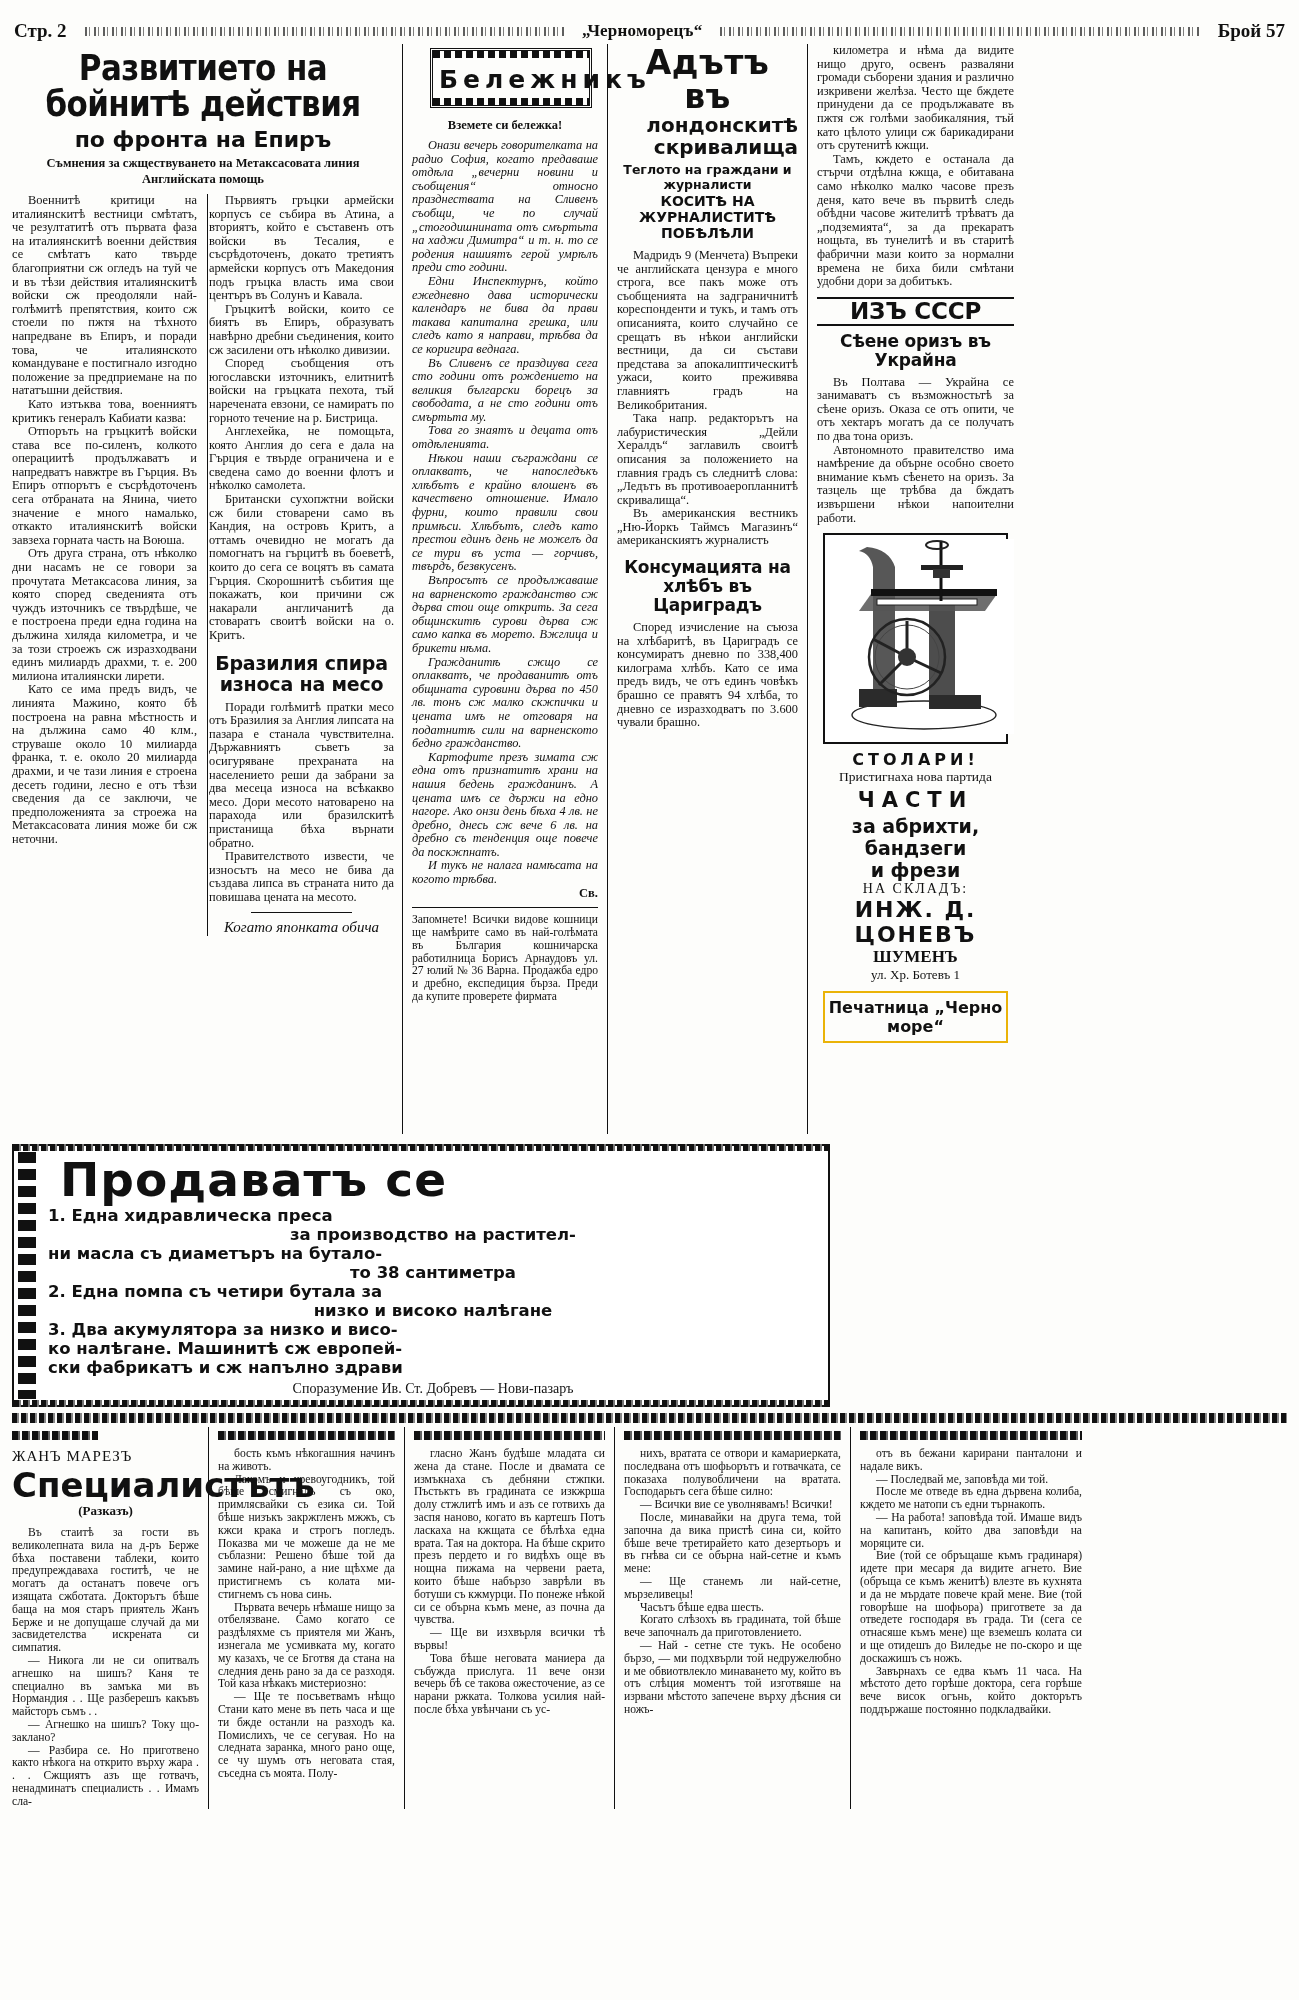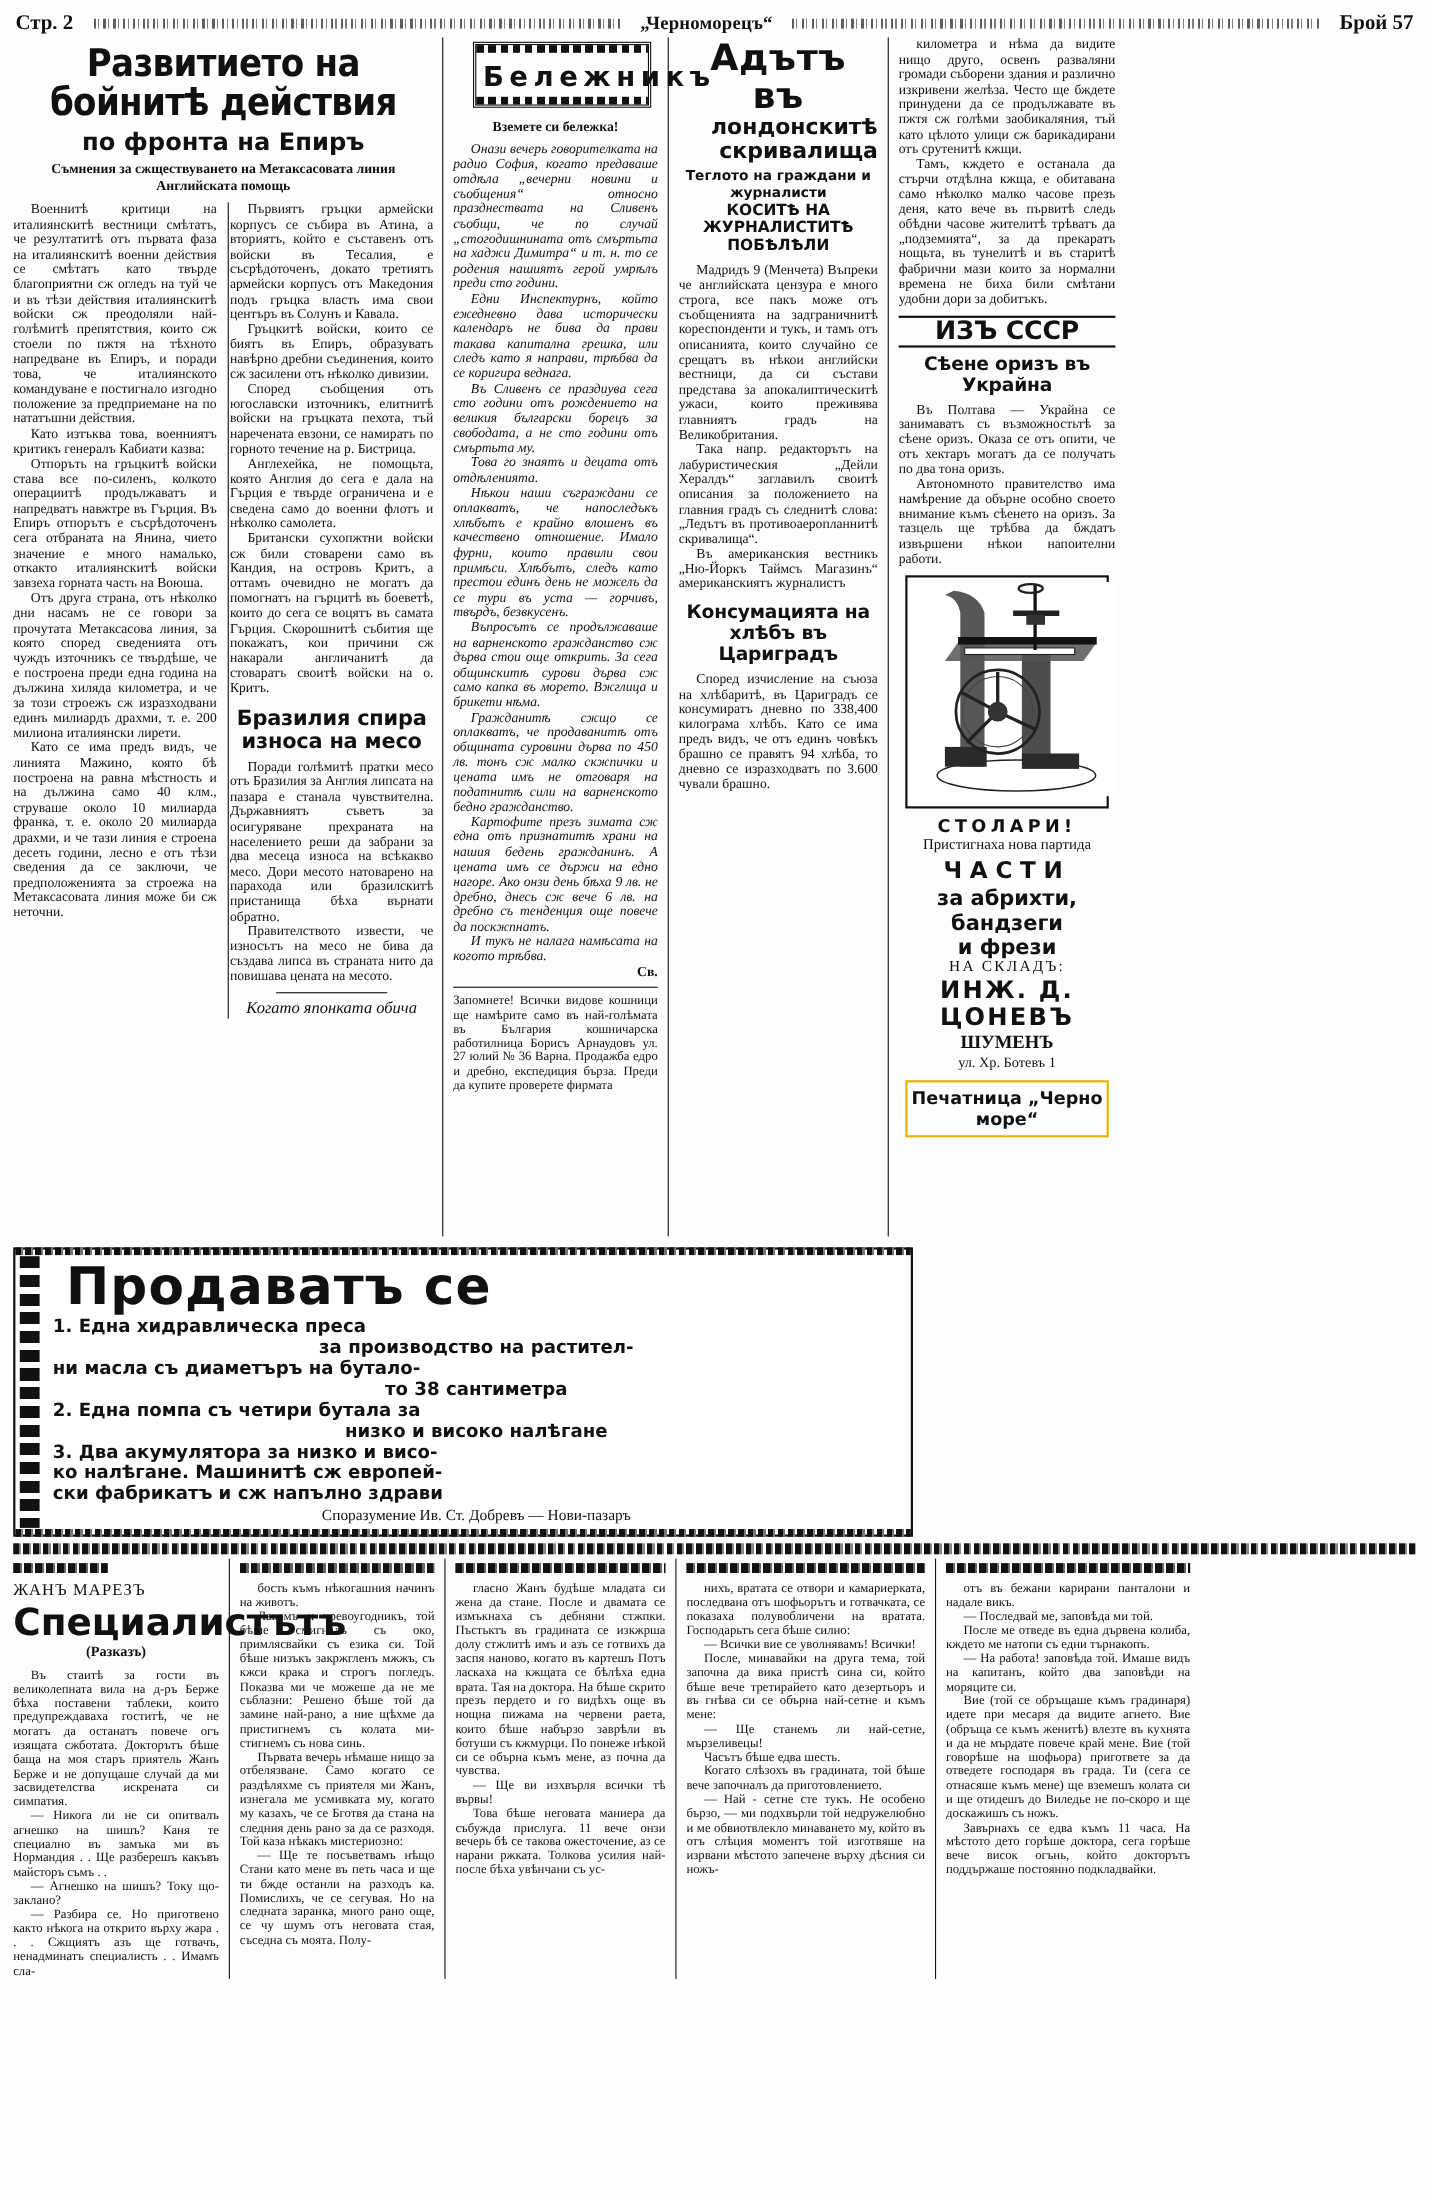--- a/index.html
+++ b/index.html
@@ -9,21 +9,21 @@
     font-family:"Liberation Serif", serif;
     color:#111;
     position:relative;
     overflow:hidden;
   }
   .page{position:relative;width:1299px;height:2000px;padding:0;box-sizing:border-box;}
 
   
   .masthead{
     display:flex;align-items:center;justify-content:space-between;
-    padding:10px 14px 2px 14px;
+    padding:20px 14px 2px 14px;
     font-weight:bold;font-size:19px;
   }
   .masthead .rule{
     flex:1;height:9px;margin:0 18px;
     background:repeating-linear-gradient(90deg,#2a2a2a 0 2px,transparent 2px 4px,
                #555 4px 5px,transparent 5px 9px);
     opacity:.75;align-self:center;
   }
   .mast-mid{font-size:17px;font-weight:bold;letter-spacing:.2px;white-space:nowrap;}
 
@@ -221,21 +221,21 @@
       </div>
       <div class="note-lead">Вземете си бележка!</div>
       <div class="body-text">
         <p class="ital">Онази вечерь говорителката на радио София, когато предаваше отдѣла „вечерни новини и съобщения“ относно празднествата на Сливенъ съобщи, че по случай „стогодишнината отъ смъртьта на хаджи Димитра“ и т. н. то се родения нашиятъ герой умрѣлъ преди сто години.</p>
         <p class="ital">Едни Инспектурнъ, който ежедневно дава исторически календаръ не бива да прави такава капитална грешка, или следъ като я направи, трѣбва да се коригира веднага.</p>
         <p class="ital">Въ Сливенъ се праздиува сега сто години отъ рождението на великия български борецъ за свободата, а не сто години отъ смъртьта му.</p>
         <p class="ital">Това го знаятъ и децата отъ отдѣленията.</p>
         <p class="ital">Нѣкои наши съграждани се оплакватъ, че напоследъкъ хлѣбътъ е крайно влошенъ въ качествено отношение. Имало фурни, които правили свои примѣси. Хлѣбътъ, следъ като престои единъ день не можелъ да се тури въ уста — горчивъ, твърдъ, безвкусенъ.</p>
         <p class="ital">Въпросътъ се продължаваше на варненското гражданство сж дърва стои още открить. За сега общинскитѣ сурови дърва сж само капка въ морето. Вжглица и брикети нѣма.</p>
         <p class="ital">Гражданитѣ сжщо се оплакватъ, че продаванитѣ отъ общината суровини дърва по 450 лв. тонъ сж малко скжпички и цената имъ не отговаря на податнитѣ сили на варненското бедно гражданство.</p>
-        <p class="ital">Картофите презъ зимата сж една отъ признатитѣ храни на нашия бедень гражданинъ. А цената имъ се държи на едно нагоре. Ако онзи день бѣха 9 лв. не дребно, днесь сж вече 6 лв. на дребно съ тенденция още повече да поскжпнатъ.</p>
+        <p class="ital">Картофите презъ зимата сж една отъ признатитѣ храни на нашия бедень гражданинъ. А цената имъ се държи на едно нагоре. Ако онзи день бѣха 4 лв. не дребно, днесь сж вече 6 лв. на дребно съ тенденция още повече да поскжпнатъ.</p>
         <p class="ital">И тукъ не налага намѣсата на когото трѣбва.</p>
         <div class="sig">Св.</div>
         <hr class="hr-thin">
         <p class="nind tiny">Запомнете! Всички видове кошници ще намѣрите само въ най-голѣмата въ България кошничарска работилница Борисъ Арнаудовъ ул. 27 юлий № 36 Варна. Продажба едро и дребно, експедиция бърза. Преди да купите проверете фирмата</p>
       </div>
     </div>
 
     <div class="col vrule" style="width:200px;padding:0 9px;">
       <div class="hl-right">Адътъ въ</div>
       <div class="hl-right2">лондонскитѣ скривалища</div>

